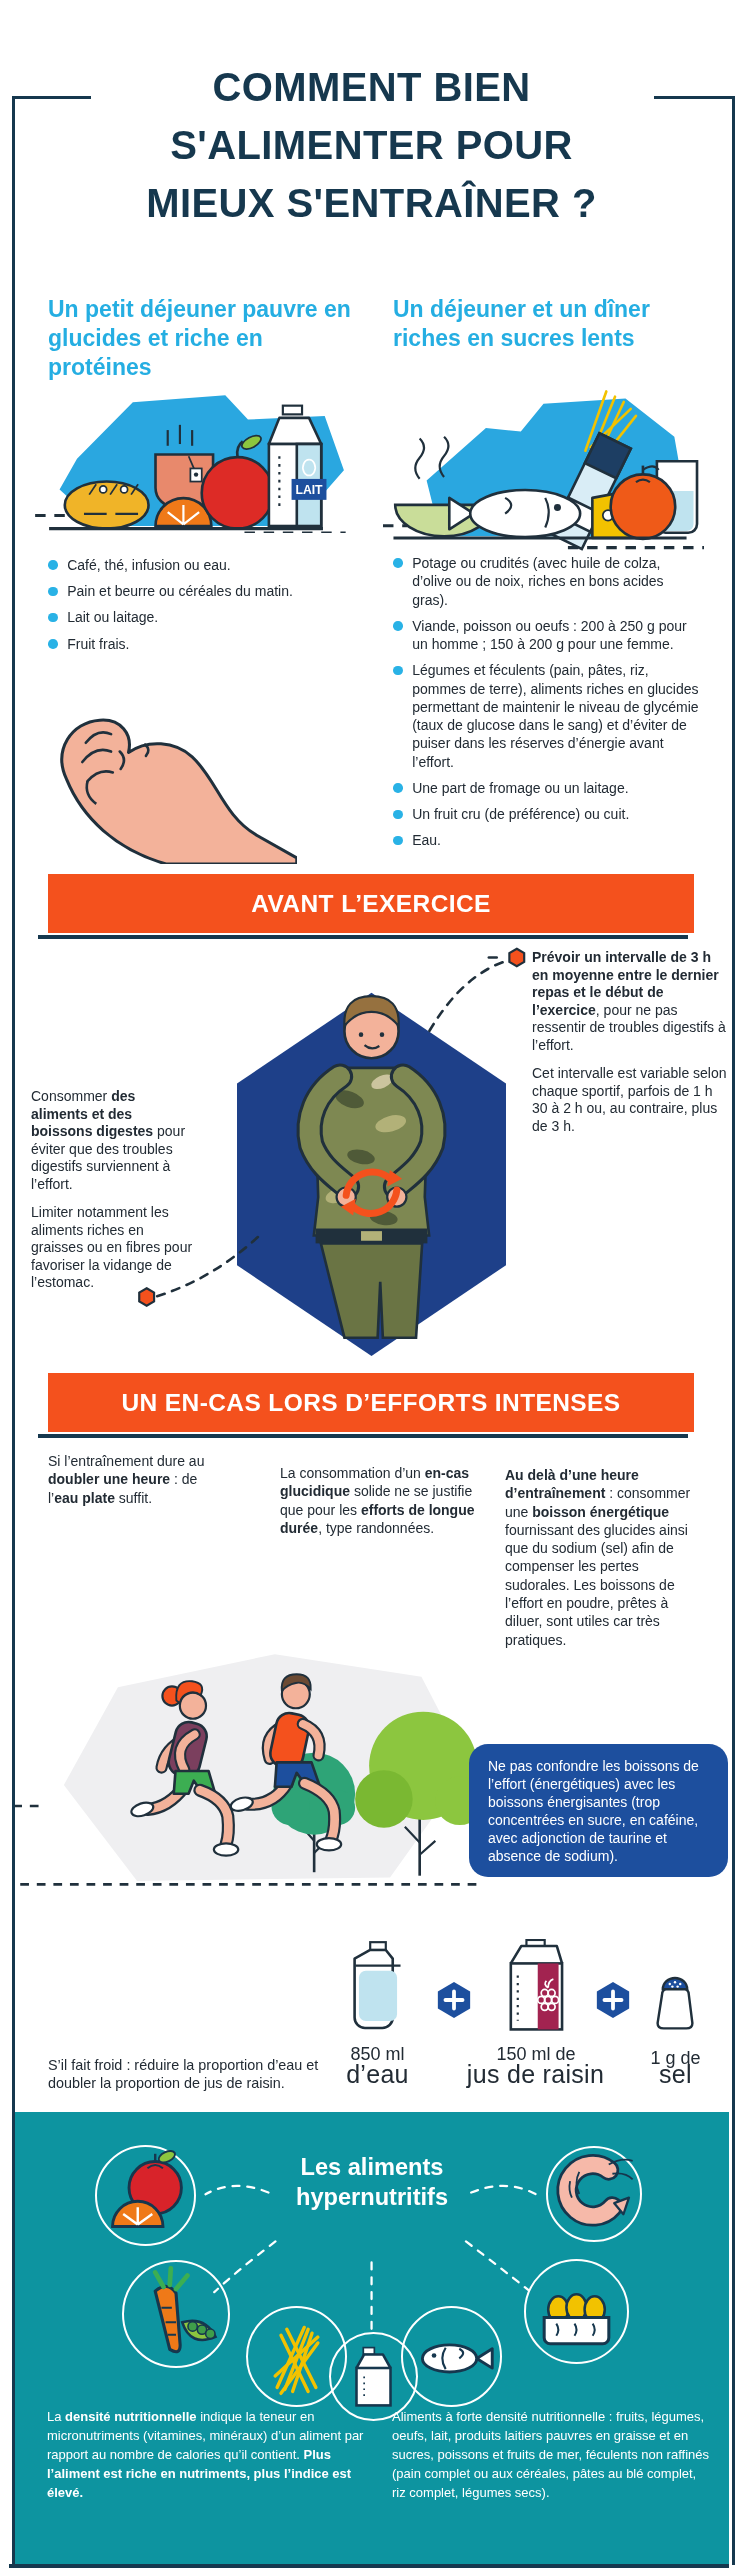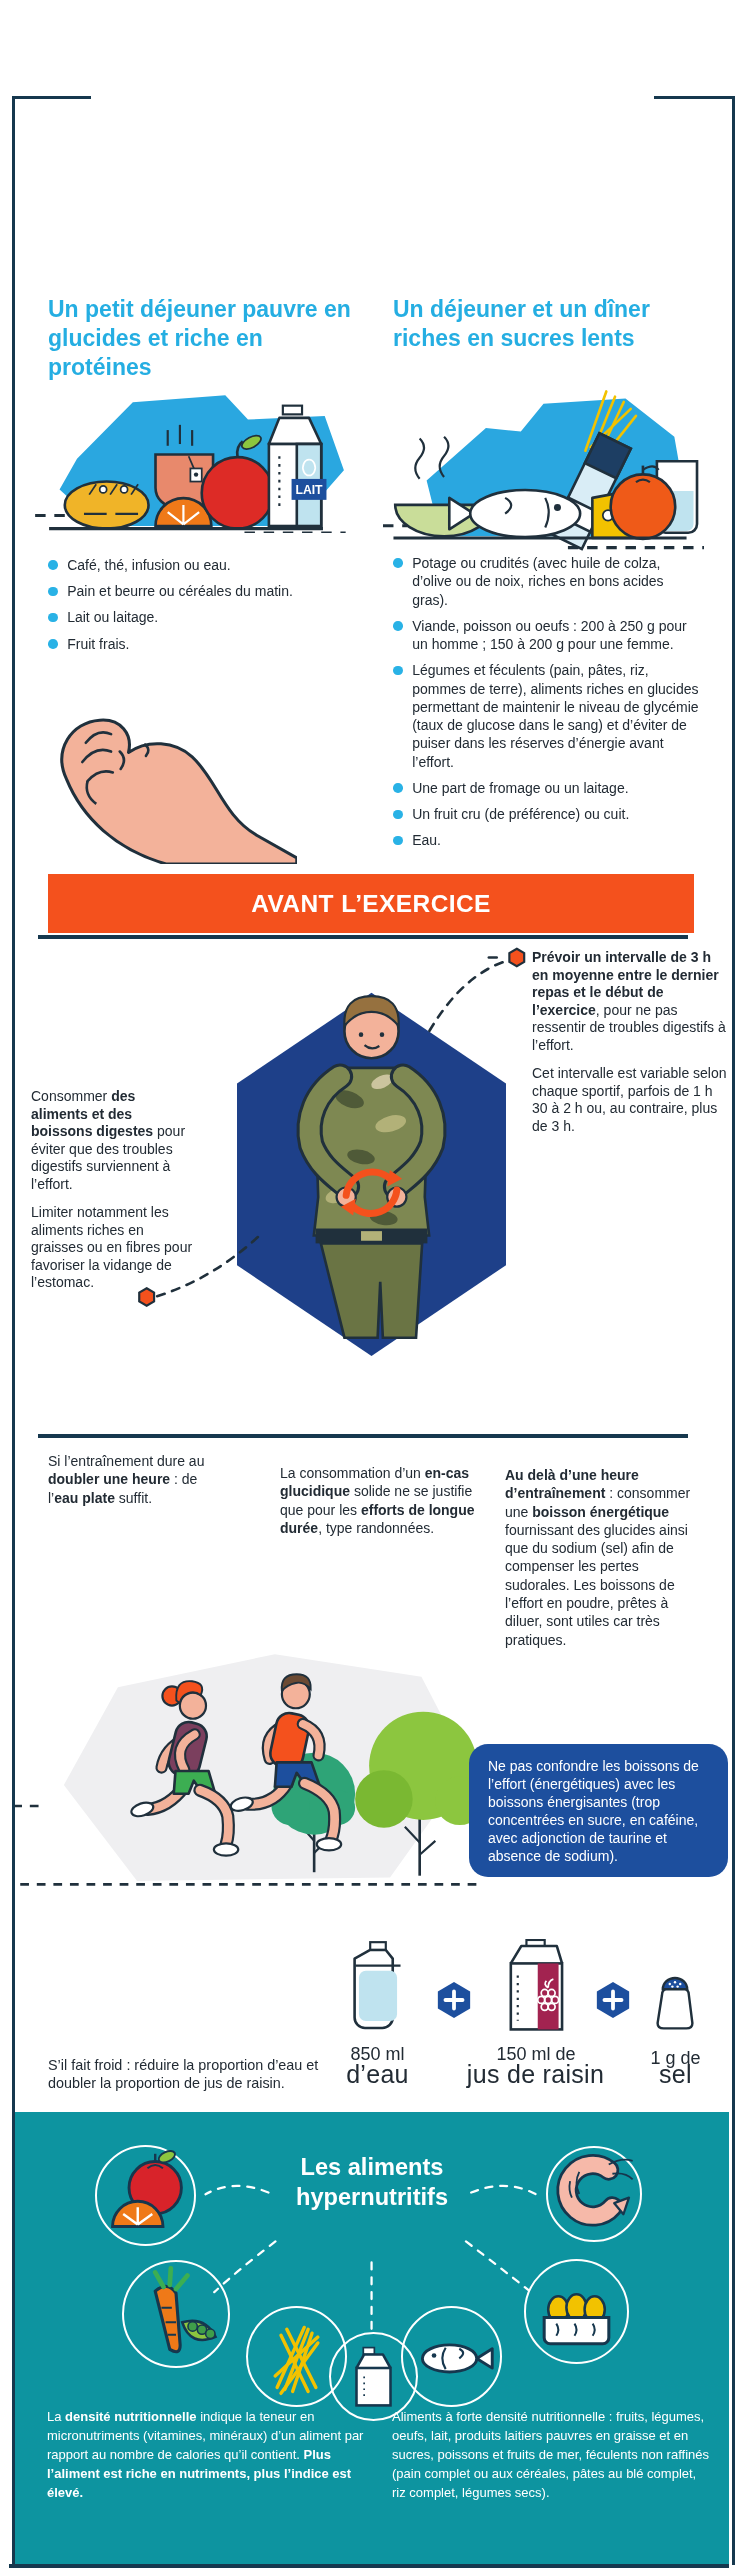--- a/index.html
+++ b/index.html
@@ -44,20 +44,25 @@
 </head>
 <body>
 
 <div id="page">
 
   <div class="abs frame" style="left:12.2px;top:96px;width:79px;height:2.6px;"></div>
   <div class="abs frame" style="left:654px;top:96px;width:80px;height:2.6px;"></div>
   <div class="abs frame" style="left:12.2px;top:96px;width:2.6px;height:2469px;"></div>
   <div class="abs frame" style="left:732px;top:96px;width:2.6px;height:2469px;"></div>
 
+  <div class="abs title">
+    <div>COMMENT BIEN</div>
+    <div>S'ALIMENTER POUR</div>
+    <div>MIEUX S'ENTRAÎNER ?</div>
+  </div>
 
   <div class="abs h2" style="left:48px;top:295px;width:319px;">Un petit déjeuner pauvre en glucides et riche en protéines</div>
 
   <svg class="abs" style="left:35px;top:376px;" width="323" height="157" viewBox="0 0 370 180">
     <polygon points="48,95 112,30 218,22 244,50 332,46 354,108 298,172 74,172 28,130" fill="#2aa7e0"></polygon>
     <line x1="0" y1="160" x2="44" y2="160" stroke="#20303c" stroke-width="3.5" stroke-dasharray="12 10"></line>
     <g>
       <g stroke="#20303c" stroke-width="2.5" fill="none">
         <line x1="152" y1="62" x2="152" y2="80"></line>
           <line x1="166" y1="56" x2="166" y2="78"></line>
@@ -273,20 +278,21 @@
     </g>
     <g transform="translate(592,36)">
       <polygon points="0,-10 8.5,-5 8.5,5 0,10 -8.5,5 -8.5,-5" fill="#f4511d" stroke="#20303c" stroke-width="2.5"></polygon>
     </g>
     <g transform="translate(168,425)">
       <polygon points="0,-10 8.5,-5 8.5,5 0,10 -8.5,5 -8.5,-5" fill="#f4511d" stroke="#20303c" stroke-width="2.5"></polygon>
     </g>
   </svg>
 
   <div class="abs bannershadow" style="left:38px;top:1434px;width:650px;"></div>
+  <div class="abs banner" style="left:48px;top:1373px;width:646px;height:59px;">UN EN-CAS LORS D’EFFORTS INTENSES</div>
 
   <div class="abs col" style="left:48px;top:1452px;width:170px;"><span>Si l’entraînement dure au </span><span class="b">doubler une heure</span><span> : de l’</span><span class="b">eau plate</span><span> suffit.</span></div>
   <div class="abs col" style="left:280px;top:1464px;width:203px;"><span>La consommation d’un </span><span class="b">en-cas glucidique</span><span> solide ne se justifie que pour les </span><span class="b">efforts de longue durée</span><span>, type randonnées.</span></div>
   <div class="abs col" style="left:505px;top:1466px;width:199px;"><span class="b">Au delà d’une heure d’entraînement</span><span> : consommer une </span><span class="b">boisson énergétique</span><span> fournissant des glucides ainsi que du sodium (sel) afin de compenser les pertes sudorales. Les boissons de l’effort en poudre, prêtes à diluer, sont utiles car très pratiques.</span></div>
 
   <svg class="abs" style="left:13px;top:1635px;" width="502" height="266" viewBox="0 0 575 305">
     <polygon points="120,60 300,22 468,48 522,152 432,278 142,282 58,172" fill="#efeff1"></polygon>
     <line x1="0" y1="196" x2="36" y2="196" stroke="#20303c" stroke-width="3" stroke-dasharray="10 9"></line>
     <line x1="8" y1="286" x2="540" y2="286" stroke="#20303c" stroke-width="3" stroke-dasharray="10 9"></line>
     <g>

